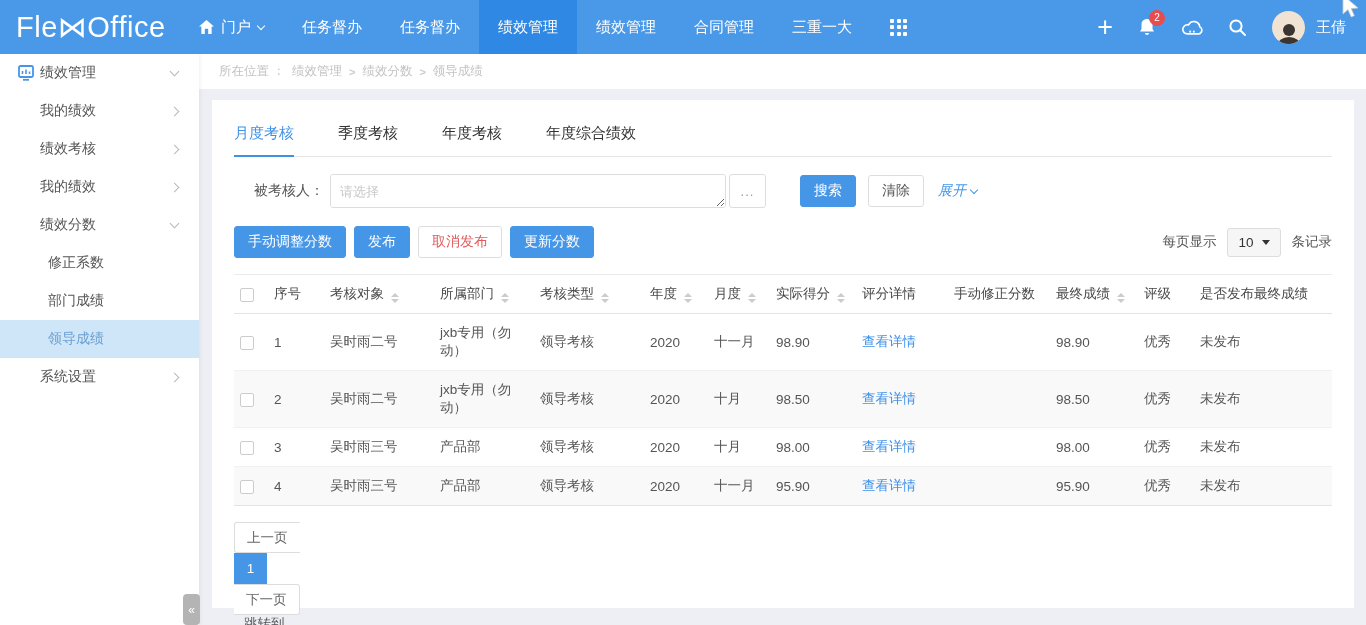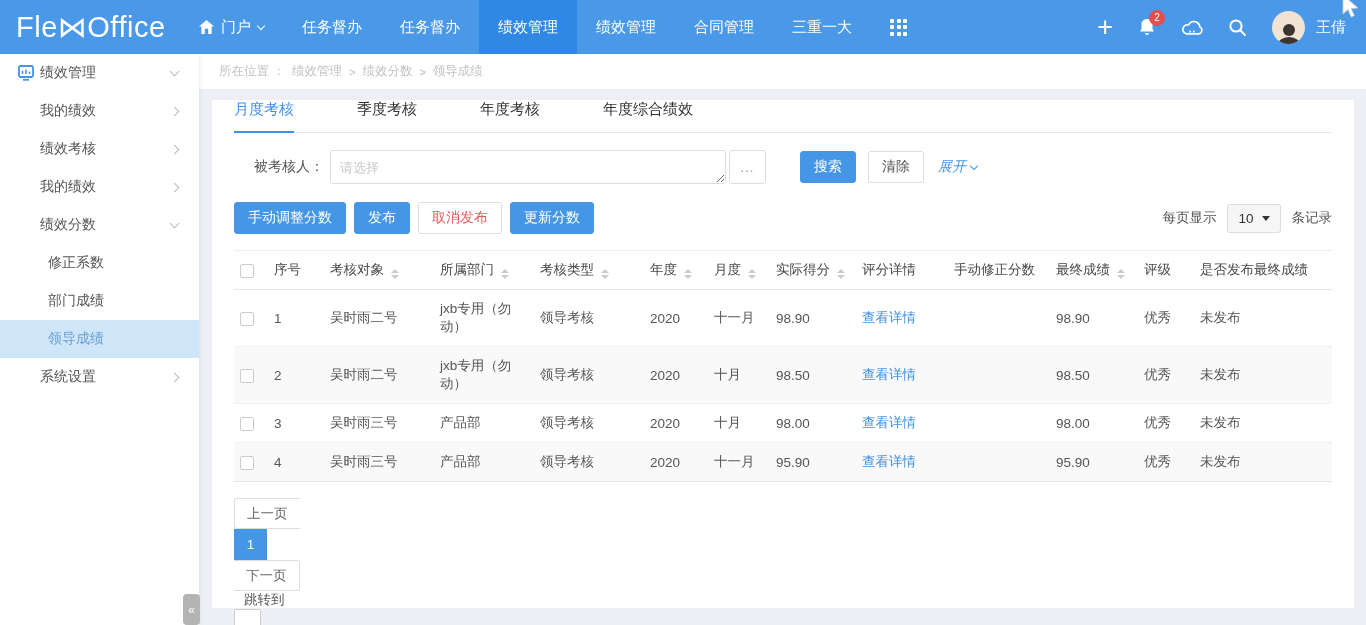--- a/index.html
+++ b/index.html
@@ -55,21 +55,21 @@
     align-items:center; justify-content:center; font-size:12px; z-index:20; cursor:pointer; }
   
   .breadcrumb { position:absolute; left:199px; top:54px; right:0; height:35px;
     background:#fff; display:flex; align-items:center; padding-left:20px;
     font-size:12.5px; color:#c3c3c3; gap:7px; }
   .crumb-sep { color:#ccc; font-weight:bold; font-size:11px; }
   .crumb-item { cursor:pointer; }
   
   .card { position:absolute; left:212px; top:100px; width:1142px; height:508px;
     background:#fff; padding:0 22px; }
-  .tabs { display:flex; gap:63px; border-bottom:1px solid #e6e6e6; }
+  .tabs { display:flex; gap:44px; padding-top:24px; border-bottom:1px solid #e6e6e6; }
   .tab { font-size:15px; color:#333; padding-bottom:12px; cursor:pointer; }
   .tab.active { color:#3f91e8; border-bottom:2px solid #3f91e8; margin-bottom:-1px; }
   .filter-row { display:flex; align-items:center; margin-top:17px; padding-left:20px; }
   .filter-label { font-size:14px; color:#555; margin-right:6px; }
   .select-input { width:396px; height:34px; border:1px solid #ddd; border-radius:3px;
     resize:both; font-size:13px; padding:8px 9px; color:#555;
     font-family:"Liberation Sans",sans-serif; outline:none; }
   .select-input::placeholder { color:#c8c8c8; }
   .dots-btn { width:37px; height:34px; border:1px solid #ddd; border-radius:3px;
     background:#fff; color:#999; margin-left:3px; font-size:13px; letter-spacing:1px;

